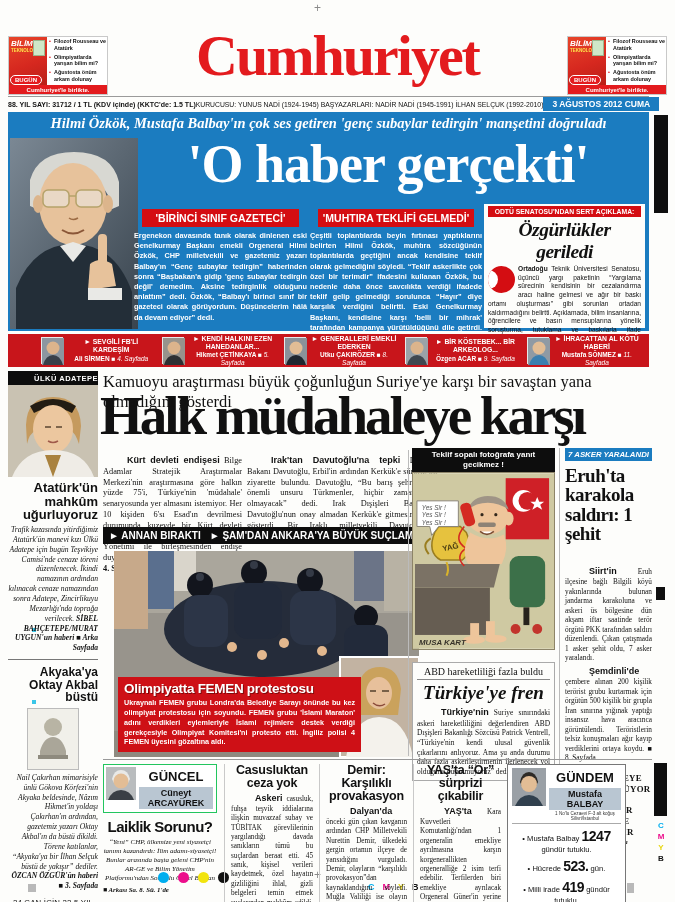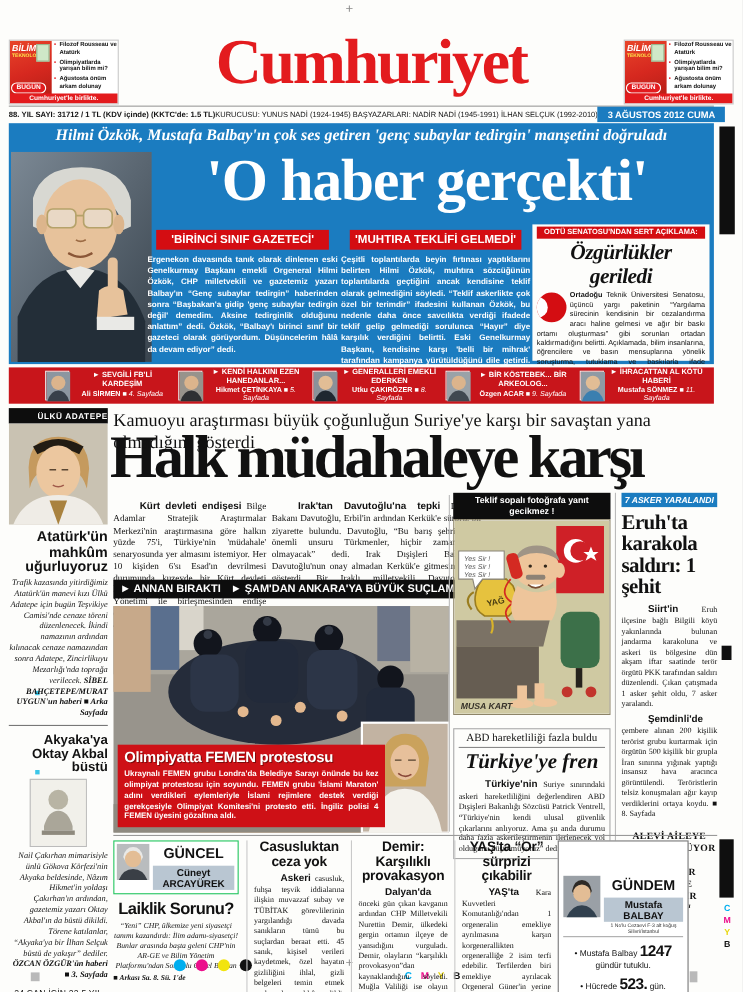--- a/index.html
+++ b/index.html
@@ -86,21 +86,21 @@
   .news .lead { font-family:"Liberation Sans", sans-serif; font-weight:bold; font-size:9px;padding-left:24px; }
   .news .byline { font-weight:bold; }
   .m-col1 { left:103px; top:455px; width:139px; }
   .m-col2 { left:247px; top:455px; width:191px; }
   .ticker { left:103px; top:527px; width:335px; height:17px; background:#0d0d0d; color:#fff;
     display:flex; align-items:center; gap:9px; padding:0 6px; white-space:nowrap; }
   .ticker b { font-size:10px; font-weight:bold; }
   .ticker i { font-size:7px; font-style:italic; }
 
   
-  .femen { left:103px; top:551px; width:305px; height:206px; }
+  .femen { left:114px; top:551px; width:305px; height:206px; }
   .femen-cap { position:absolute; left:4px; bottom:5px; width:243px; background:#ce1016; padding:4px 6px 5px; }
   .femen-cap h3 { color:#fff; font-weight:bold; font-size:13.5px; letter-spacing:-0.3px; margin-bottom:2px;
     text-shadow:1px 1px 0 #7d0a0a; }
   .femen-cap p { color:#fff; font-weight:bold; font-size:7.2px; line-height:1.35; text-align:justify; }
 
   
   .vline { width:0; border-left:1px solid #bbb; }
   .cartoon { left:412px; top:448px; width:143px; }
   .cartoon-cap { background:#0d0d0d; color:#fff; font-weight:bold; font-size:8px; text-align:center;
     line-height:1.25; padding:2px 4px; }
@@ -110,21 +110,21 @@
     border-bottom:1px solid #888; padding-bottom:2px; }
   .fren-headline { font-family:"Liberation Serif", serif; font-weight:bold; font-style:italic;
     font-size:19px; text-align:center; margin:2px 0 3px; }
   .fren .news { font-size:7.4px; }
 
   
   .eruh { left:559px; top:448px; width:93px; padding-left:5px; border-left:1px solid #bbb; }
   .eruh-badge { background:#1b7cc0; color:#fff; font-weight:bold; font-style:italic; font-size:7.8px;
     text-align:center; padding:2px 0; }
   .eruh-headline { font-family:"Liberation Serif", serif; font-weight:bold; font-size:19px;
-    line-height:1.02; letter-spacing:-0.5px; margin:5px 0 4px; }
+    line-height:1.02; letter-spacing:-0.5px; margin:5px 0 22px; }
   .eruh .news { font-size:7.3px; }
   .eruh .news p { margin-bottom:3px; }
   .alevi { font-family:"Liberation Serif", serif; font-weight:bold; font-size:8.8px; text-align:center;
     line-height:1.25; margin-top:10px; letter-spacing:.3px; }
   .alevi i { display:block; font-size:6.8px; font-weight:bold; }
 
   
   .bottom-rule { left:103px; top:759px; width:549px; border-top:1px solid #999; }
   .bcol { top:764px; }
   .bhead { font-weight:bold; font-size:12.5px; text-align:center; line-height:1.05; margin-bottom:3px; letter-spacing:-0.2px; }
@@ -137,21 +137,21 @@
   .gauthor { background:#b9c6d2; font-weight:bold; font-size:9px; padding:1px 2px; margin-top:2px; }
   .ghead { font-weight:bold; font-size:15px; text-align:center; letter-spacing:-0.5px; margin:5px 0 3px; }
   .gbody { font-family:"Liberation Serif", serif; font-style:italic; font-size:7px; line-height:1.3; text-align:center; }
   .gmore { font-family:"Liberation Serif", serif; font-weight:bold; font-style:italic; font-size:6.8px; text-align:left; margin-top:3px; }
   .cmyk { left:158px; top:872px; display:flex; gap:9px; }
   .cmyk span { width:11px; height:11px; border-radius:50%; display:block; }
   .casusluk { left:224px; width:89px; border-left:1px solid #c9c9c9; padding-left:6px; }
   .demir { left:319px; width:88px; border-left:1px solid #c9c9c9; padding-left:6px; }
   .yas { left:413px; width:88px; border-left:1px solid #c9c9c9; padding-left:6px; }
   .gundem { left:507px; top:764px; width:119px; border:1px solid #777; background:#fff; padding:3px 4px; }
-  .gundem-head { display:flex; gap:3px; border-bottom:1px solid #aaa; padding-bottom:2px;margin-top:28px; }
+  .gundem-head { display:flex; gap:3px; border-bottom:1px solid #aaa; padding-bottom:2px; }
   .gundem-head .hs { width:34px; height:38px; flex:0 0 auto; }
   .gundem-head .gt { flex:1; text-align:center; }
   .gundem-sub { font-size:4.6px; text-align:center; color:#333; margin-top:1px; }
   .gundem-item { font-size:7.6px; text-align:center; margin-top:4px; line-height:1.2; }
   .gundem-item .num { font-size:14px; font-weight:bold; letter-spacing:-0.5px; }
 
   
   .regbar { background:#0f0f0f; }
   .cmyb-v { left:655px; top:820px; width:12px; text-align:center; font-weight:bold; font-size:8px; line-height:11px; }
   .cmyb-h { left:368px; top:882px; font-weight:bold; font-size:9px; letter-spacing:0; }

